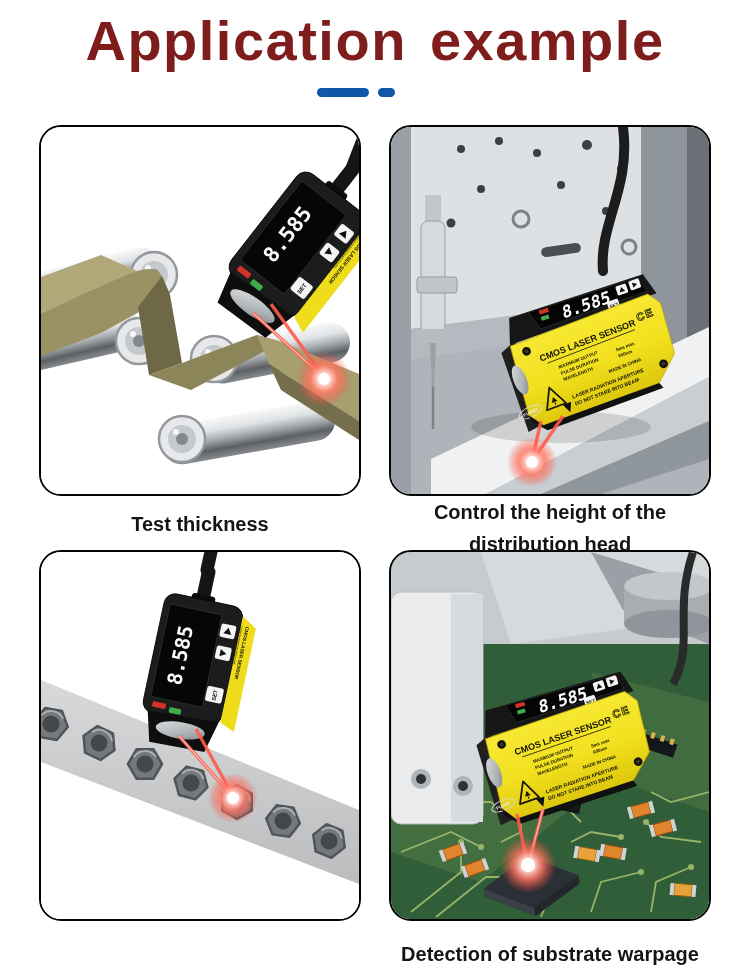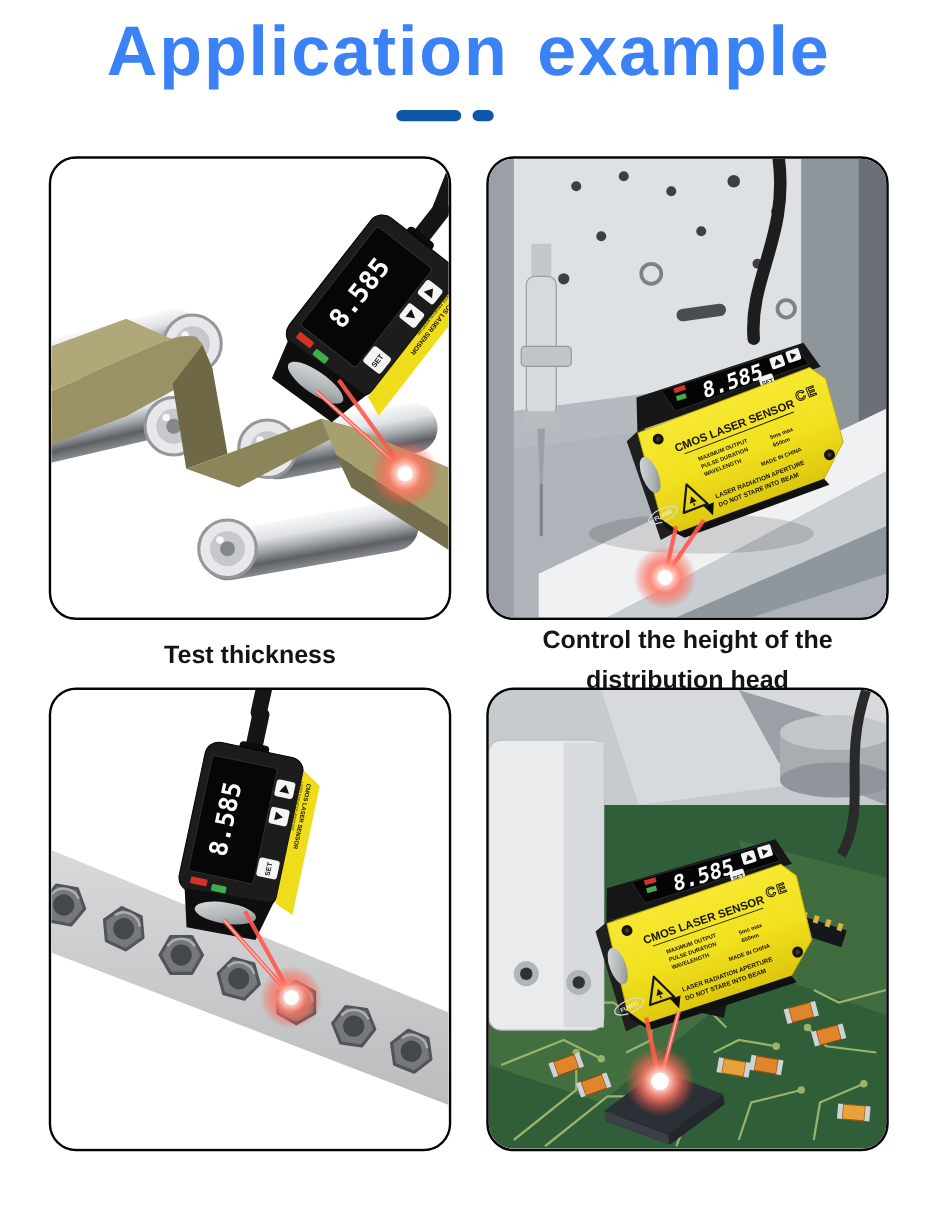--- a/index.html
+++ b/index.html
@@ -1,19 +1,19 @@
 <!DOCTYPE html>
 <html><head>
 <meta charset="utf-8">
 <style>
   html,body{margin:0;padding:0;background:#ffffff;}
   .page{position:relative;width:750px;height:980px;background:#ffffff;overflow:hidden;
         font-family:"Liberation Sans",sans-serif;}
   .title{position:absolute;top:8px;left:0;right:0;margin:0;text-align:center;
-         font-size:56px;font-weight:bold;letter-spacing:1.5px;word-spacing:6px;color:#3b82f6;}
+         font-size:56px;font-weight:bold;letter-spacing:1.5px;word-spacing:6px;color:#7f1d1d;}
   .deco{position:absolute;top:88px;left:0;right:0;display:flex;justify-content:center;
         gap:9px;transform:translateX(-19px);}
   .deco .bar{width:52px;height:9px;border-radius:5px;background:#1056a8;}
   .deco .dot{width:17px;height:9px;border-radius:5px;background:#1056a8;}
   .card{position:absolute;width:318px;height:367px;border:2px solid #050505;border-radius:22px;
         overflow:hidden;background:#ffffff;}
   #card1{left:39px;top:125px}
   #card2{left:389px;top:125px}
   #card3{left:39px;top:550px}
   #card4{left:389px;top:550px}
@@ -400,14 +400,17 @@
       </g>
     </svg>
   </div>
 
   <div class="caption" id="cap2">
     <div class="inner">Control the height of the distribution head</div>
   </div>
   <div class="caption" id="cap1">
     <div class="inner">Test thickness</div>
   </div>
+  <div class="caption" id="cap4">
+    <div class="inner">Detection of substrate warpage</div>
+  </div>
 
 </div>
 
 </body></html>

